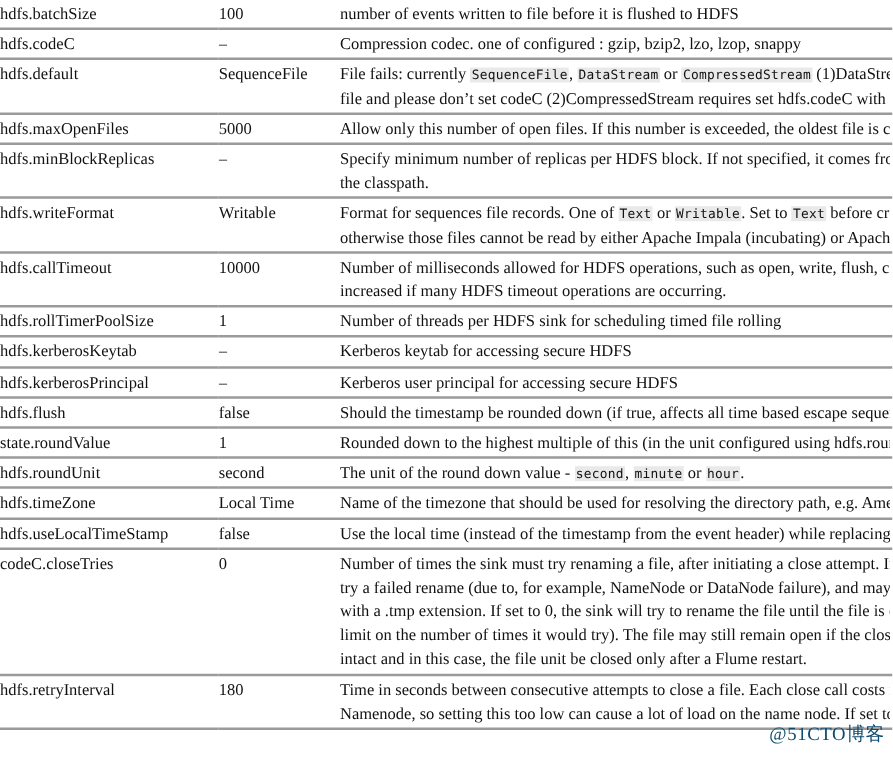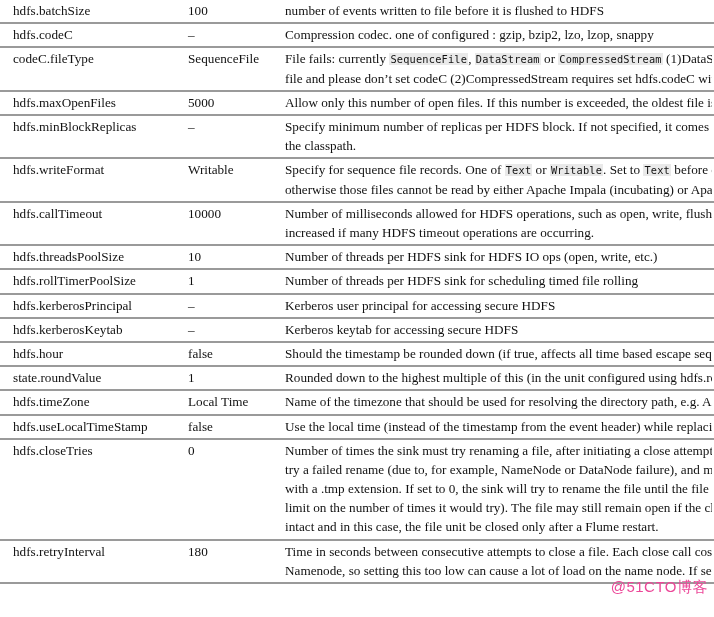--- a/index.html
+++ b/index.html
@@ -33,21 +33,21 @@
   table.cfg col.c-prop  { width: 175px; }
   table.cfg col.c-def   { width: 97px;  }
   table.cfg col.c-desc  { width: 442px; }
 
   table.cfg tr {
     border-bottom: 2px solid #9a9a9a;
   }
 
   table.cfg td {
     vertical-align: top;
-    padding: 1px 2px 2px 13px;
+    padding: 1px 2px 2px 0;
     white-space: nowrap;
     overflow: hidden;
   }
 
   td.prop { padding-left: 7px; }
   td.def  { padding-left: 2px; margin-left: 44px; }
   td.desc { padding-left: 2px; margin-top: 20px; }
 
   
   td.desc .line {
@@ -62,23 +62,23 @@
     font-size: 10.3px;
     background: #e9e9e9;
     padding: 0 1px;
     letter-spacing: 0.2px;
   }
 
   .watermark {
     position: absolute;
     right: 6px;
     bottom: 20px;
-    font-family: Liberation Sans, sans-serif;
+    font-family: Liberation Serif, serif;
     font-size: 15px;
-    color: #ec4899;
+    color: #0c4a6e;
     letter-spacing: 0.5px;
     pointer-events: none;
     user-select: none;
   }
 </style>
 </head>
 <body>
 
 <div id="doc">
 
@@ -97,21 +97,21 @@
           </td>
         </tr>
         <tr>
           <td class="prop">hdfs.codeC</td>
           <td class="def">–</td>
           <td class="desc">
             <span class="line"><span>Compression codec. one of configured : gzip, bzip2, lzo, lzop, snappy</span></span>
           </td>
         </tr>
         <tr>
-          <td class="prop">codeC.fileType</td>
+          <td class="prop">hdfs.default</td>
           <td class="def">SequenceFile</td>
           <td class="desc">
             <span class="line"><span>File fails: currently </span><code class="mono">SequenceFile</code><span>, </span><code class="mono">DataStream</code><span> or </span><code class="mono">CompressedStream</code><span> (1)DataStream will not compress output</span></span>
             <span class="line"><span>file and please don’t set codeC (2)CompressedStream requires set hdfs.codeC with an available codeC</span></span>
           </td>
         </tr>
         <tr>
           <td class="prop">hdfs.maxOpenFiles</td>
           <td class="def">5000</td>
           <td class="desc">
@@ -123,90 +123,90 @@
           <td class="def">–</td>
           <td class="desc">
             <span class="line"><span>Specify minimum number of replicas per HDFS block. If not specified, it comes from the default Hadoop config in</span></span>
             <span class="line"><span>the classpath.</span></span>
           </td>
         </tr>
         <tr>
           <td class="prop">hdfs.writeFormat</td>
           <td class="def">Writable</td>
           <td class="desc">
-            <span class="line"><span>Specify for sequence file records. One of </span><code class="mono">Text</code><span> or </span><code class="mono">Writable</code><span>. Set to </span><code class="mono">Text</code><span> before creating data files with Flume,</span></span>
+            <span class="line"><span>Format for sequences file records. One of </span><code class="mono">Text</code><span> or </span><code class="mono">Writable</code><span>. Set to </span><code class="mono">Text</code><span> before creating data files with Flume,</span></span>
             <span class="line"><span>otherwise those files cannot be read by either Apache Impala (incubating) or Apache Hive.</span></span>
           </td>
         </tr>
         <tr>
           <td class="prop">hdfs.callTimeout</td>
           <td class="def">10000</td>
           <td class="desc">
             <span class="line"><span>Number of milliseconds allowed for HDFS operations, such as open, write, flush, close. This number should be</span></span>
             <span class="line"><span>increased if many HDFS timeout operations are occurring.</span></span>
           </td>
         </tr>
         <tr>
-          <td class="prop">hdfs.threadsPoolSize</td>
-          <td class="def">10</td>
-          <td class="desc">
-            <span class="line"><span>Number of threads per HDFS sink for HDFS IO ops (open, write, etc.)</span></span>
-          </td>
-        </tr>
-        <tr>
           <td class="prop">hdfs.rollTimerPoolSize</td>
           <td class="def">1</td>
           <td class="desc">
             <span class="line"><span>Number of threads per HDFS sink for scheduling timed file rolling</span></span>
           </td>
         </tr>
         <tr>
+          <td class="prop">hdfs.kerberosKeytab</td>
+          <td class="def">–</td>
+          <td class="desc">
+            <span class="line"><span>Kerberos keytab for accessing secure HDFS</span></span>
+          </td>
+        </tr>
+        <tr>
           <td class="prop">hdfs.kerberosPrincipal</td>
           <td class="def">–</td>
           <td class="desc">
             <span class="line"><span>Kerberos user principal for accessing secure HDFS</span></span>
           </td>
         </tr>
         <tr>
-          <td class="prop">hdfs.kerberosKeytab</td>
-          <td class="def">–</td>
-          <td class="desc">
-            <span class="line"><span>Kerberos keytab for accessing secure HDFS</span></span>
-          </td>
-        </tr>
-        <tr>
-          <td class="prop">hdfs.hour</td>
+          <td class="prop">hdfs.flush</td>
           <td class="def">false</td>
           <td class="desc">
             <span class="line"><span>Should the timestamp be rounded down (if true, affects all time based escape sequences except %t)</span></span>
           </td>
         </tr>
         <tr>
           <td class="prop">state.roundValue</td>
           <td class="def">1</td>
           <td class="desc">
             <span class="line"><span>Rounded down to the highest multiple of this (in the unit configured using hdfs.roundUnit), less than current time.</span></span>
           </td>
         </tr>
         <tr>
+          <td class="prop">hdfs.roundUnit</td>
+          <td class="def">second</td>
+          <td class="desc">
+            <span class="line"><span>The unit of the round down value - </span><code class="mono">second</code><span>, </span><code class="mono">minute</code><span> or </span><code class="mono">hour</code><span>.</span></span>
+          </td>
+        </tr>
+        <tr>
           <td class="prop">hdfs.timeZone</td>
           <td class="def">Local Time</td>
           <td class="desc">
             <span class="line"><span>Name of the timezone that should be used for resolving the directory path, e.g. America/Los_Angeles.</span></span>
           </td>
         </tr>
         <tr>
           <td class="prop">hdfs.useLocalTimeStamp</td>
           <td class="def">false</td>
           <td class="desc">
             <span class="line"><span>Use the local time (instead of the timestamp from the event header) while replacing the escape sequences.</span></span>
           </td>
         </tr>
         <tr>
-          <td class="prop">hdfs.closeTries</td>
+          <td class="prop">codeC.closeTries</td>
           <td class="def">0</td>
           <td class="desc">
             <span class="line"><span>Number of times the sink must try renaming a file, after initiating a close attempt. If set to 1, this sink will not re-</span></span>
             <span class="line"><span>try a failed rename (due to, for example, NameNode or DataNode failure), and may leave the file in an open state</span></span>
             <span class="line"><span>with a .tmp extension. If set to 0, the sink will try to rename the file until the file is eventually renamed (there is no</span></span>
             <span class="line"><span>limit on the number of times it would try). The file may still remain open if the close call fails but the data will be</span></span>
             <span class="line"><span>intact and in this case, the file unit be closed only after a Flume restart.</span></span>
           </td>
         </tr>
         <tr>

